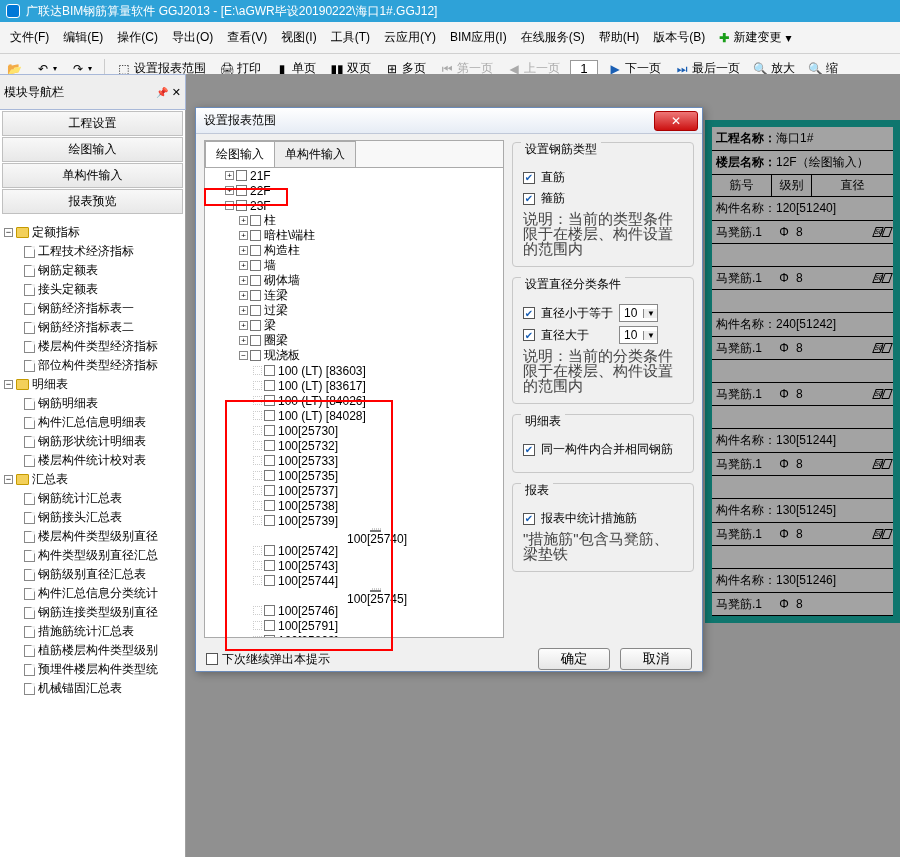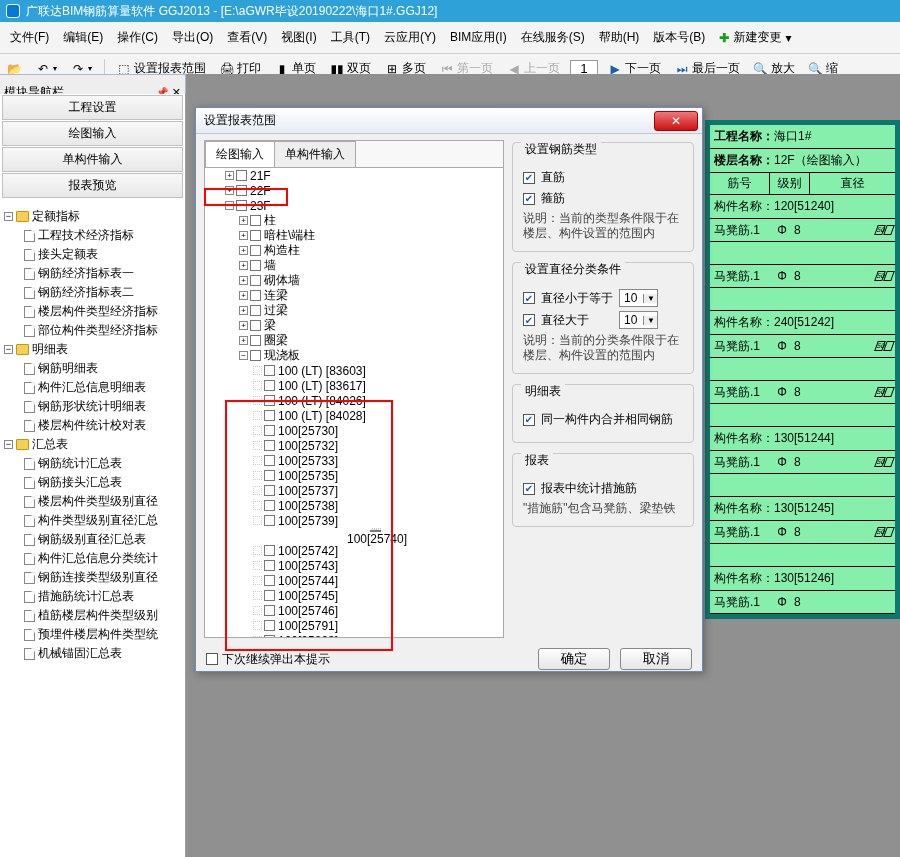--- a/index.html
+++ b/index.html
@@ -18,34 +18,34 @@
 .toolbar .btn { padding: 2px 4px; display:flex; align-items:center; gap:3px; }
 .toolbar .btn .lbl { }
 .toolbar .glyph { width:14px; height:14px; display:inline-flex; align-items:center; justify-content:center; }
 .toolbar .arrow-down { font-size:8px; }
 .toolbar input.page { width:28px; height:18px; border:1px solid #999; text-align:center; }
 
 .sidebar-header { position:absolute; left:0; top:74px; width:186px; height:36px; background:#eee; border:1px solid #a8b8d8; border-left:none; display:flex; align-items:center; justify-content:space-between; padding:0 4px; }
 .sidebar-header .pin { font-size:10px; }
 .sidebar-header .x { font-size:11px; }
 
-.sidebar { position:absolute; left:0; top:94px; width:186px; bottom:0; background:#fff; border-right:1px solid #a0a0a0; overflow:hidden; }
+.sidebar { position:absolute; left:0; top:110px; width:186px; bottom:0; background:#fff; border-right:1px solid #a0a0a0; overflow:hidden; }
 .sidebar .topbtn { background:linear-gradient(#f8f8f8,#e8e8e8); border:1px solid #c0c0c0; text-align:center; padding:3px 0; margin:1px 2px; }
 
 .nav-tree { padding:2px 0; font-size:12px; }
 .nav-tree .folder { display:flex; align-items:center; gap:3px; padding:1px 4px; }
 .nav-tree .file { display:flex; align-items:center; gap:3px; padding:1px 4px 1px 24px; }
 .nav-tree .toggle { width:9px; height:9px; border:1px solid #888; display:inline-flex; align-items:center; justify-content:center; font-size:9px; line-height:7px; background:#fff; }
 .folder-icon { width:13px; height:11px; background:#f3d05a; border:1px solid #c59a00; display:inline-block; border-radius:1px; }
 .file-icon { width:11px; height:12px; background:#fff; border:1px solid #888; display:inline-block; position:relative; }
 .file-icon::after { content:''; position:absolute; right:-1px; top:-1px; border-top:4px solid #f0f0f0; border-left:4px solid transparent; }
 
 .main-area { position:absolute; left:186px; top:74px; right:0; bottom:0; background:#909090; }
 
-.right-panel { position:absolute; right:0; top:120px; width:195px; background:#86efac; border:5px solid #0f766e; }
+.right-panel { position:absolute; right:0; top:120px; width:195px; background:#a3a3a3; border:7px solid #0f766e; }
 .right-panel .hdr { border-bottom:1px solid #000; padding:3px 4px; font-size:12px; }
 .right-panel .tbl { display:flex; border-bottom:1px solid #000; }
 .right-panel .tbl div { border-right:1px solid #000; padding:2px 4px; text-align:center; }
 .right-panel .tbl div:last-child { border-right:none; flex:1; }
 .right-panel .rowline { border-bottom:1px solid #000; padding:3px 4px; display:flex; align-items:center; gap:6px; height:23px; }
 .right-panel .phi { display:inline-block; width:12px; text-align:center; }
 .right-panel .wave { position:absolute; right:2px; display:flex; gap:1px; }
 .right-panel .wave span { width:8px; height:10px; border:1px solid #000; transform:skewX(-20deg); font-size:7px; text-align:center; line-height:8px; }
 
 .dialog { position:absolute; left:195px; top:107px; width:508px; height:565px; background:#f0f0f0; border:1px solid #6a8ab8; box-shadow:2px 2px 8px rgba(0,0,0,0.3); }
@@ -65,21 +65,21 @@
 .tree-area .exp { width:9px; height:9px; border:1px solid #888; display:inline-flex; align-items:center; justify-content:center; font-size:8px; line-height:7px; margin-right:2px; background:#fff; }
 .tree-area .exp.empty { border:1px dotted #ccc; }
 .tree-area .chk { width:11px; height:11px; border:1px solid #777; margin-right:3px; background:#fff; }
 .tree-area .lbl { }
 
 .group { border:1px solid #c8c8c8; border-radius:4px; margin-bottom:10px; padding:22px 10px 10px 10px; position:relative; background:#f0f0f0; }
 .group .gtitle { position:absolute; top:-2px; left:8px; background:#f0f0f0; padding:0 4px; font-size:12px; }
 .chkline { display:flex; align-items:center; gap:6px; margin:4px 0; }
 .chkbox { width:12px; height:12px; border:1px solid #555; background:#fff; display:inline-flex; align-items:center; justify-content:center; font-size:10px; color:#1a5fb4; }
 .chkbox.checked::after { content:'✔'; }
-.note { color:#444; font-size:12px; line-height:15px; margin-top:4px; }
+.note { color:#444; font-size:15px; line-height:15px; margin-top:4px; }
 .dropdown { display:inline-flex; border:1px solid #888; background:#fff; height:18px; align-items:center; }
 .dropdown .val { padding:0 6px 0 4px; min-width:22px; }
 .dropdown .dd { width:14px; border-left:1px solid #888; text-align:center; font-size:8px; background:#eee; }
 
 .dialog-footer { display:flex; align-items:center; padding:4px 10px; gap:10px; }
 .dialog-footer .footer-chk { display:flex; align-items:center; gap:4px; flex:1; }
 .dialog-footer button { width:72px; height:22px; background:linear-gradient(#fdfdfd,#e6e6e6); border:1px solid #888; border-radius:3px; }
 
 .redbox { position:absolute; border:2px solid #f00; pointer-events:none; }
 #rb1 { left:204px; top:188px; width:84px; height:18px; }
@@ -189,20 +189,24 @@
         <span class="toggle">−</span>
         <span class="folder-icon"></span>
         <span>定额指标</span>
       </div>
       <div class="file">
         <span class="file-icon"></span>
         <span>工程技术经济指标</span>
       </div>
       <div class="file">
         <span class="file-icon"></span>
+        <span>钢筋定额表</span>
+      </div>
+      <div class="file">
+        <span class="file-icon"></span>
         <span>接头定额表</span>
       </div>
       <div class="file">
         <span class="file-icon"></span>
         <span>钢筋经济指标表一</span>
       </div>
       <div class="file">
         <span class="file-icon"></span>
         <span>钢筋经济指标表二</span>
       </div>
@@ -514,21 +518,21 @@
           <div class="node" style="padding-left: 46px;">
             <span class="exp empty"></span>
             <span class="chk"></span>
             <span class="lbl">100[25743]</span>
           </div>
           <div class="node" style="padding-left: 46px;">
             <span class="exp empty"></span>
             <span class="chk"></span>
             <span class="lbl">100[25744]</span>
           </div>
-          <div class="node" style="padding-left: 46px;">
+          <div class="node" style="padding-left: 46px; flex-direction: column;">
             <span class="exp empty"></span>
             <span class="chk"></span>
             <span class="lbl">100[25745]</span>
           </div>
           <div class="node" style="padding-left: 46px;">
             <span class="exp empty"></span>
             <span class="chk"></span>
             <span class="lbl">100[25746]</span>
           </div>
           <div class="node" style="padding-left: 46px;">

